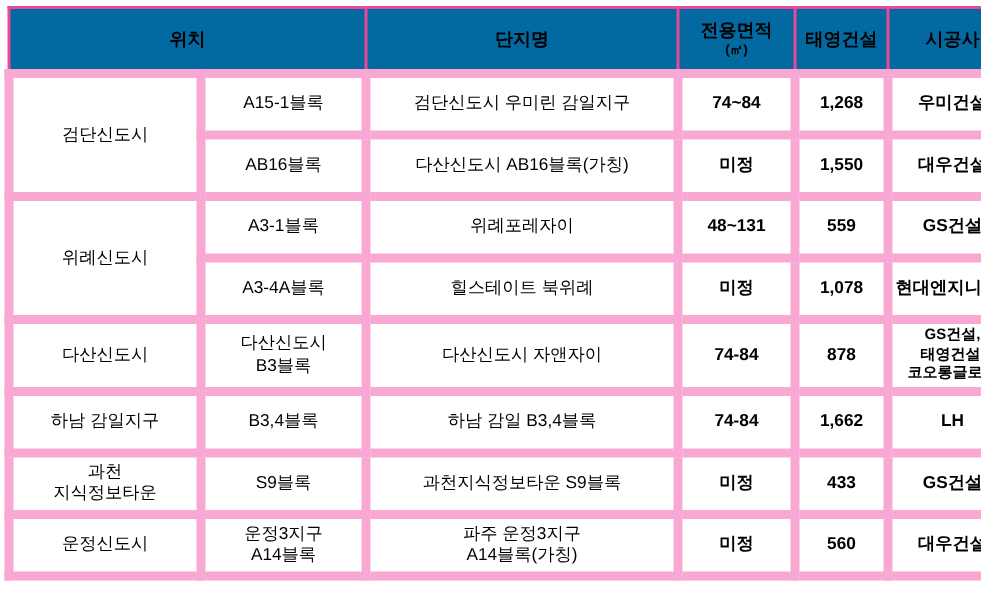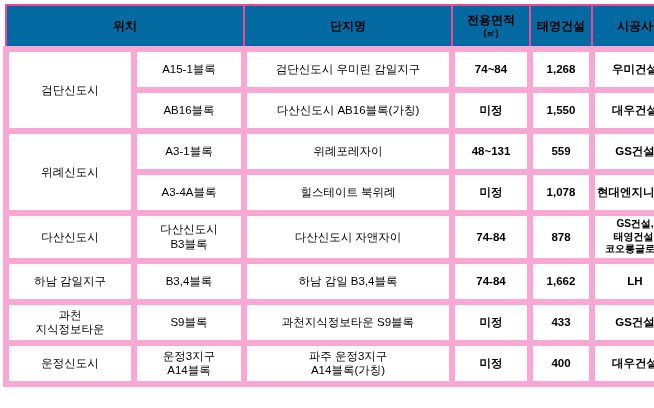--- a/index.html
+++ b/index.html
@@ -173,18 +173,18 @@
         <td class="cell-units">433</td>
         <td class="cell-builder nowrap-lines">GS건설</td>
       </tr>
       <tr>
         <td class="cell-location nowrap-lines">운정신도시</td>
         <td class="cell-block nowrap-lines">운정3지구
 A14블록</td>
         <td class="cell-complex nowrap-lines">파주 운정3지구
 A14블록(가칭)</td>
         <td class="cell-area">미정</td>
-        <td class="cell-units">400</td>
+        <td class="cell-units">560</td>
         <td class="cell-builder nowrap-lines">대우건설</td>
       </tr>
     </tbody>
   </table>
 </div>
 
 </body></html>

